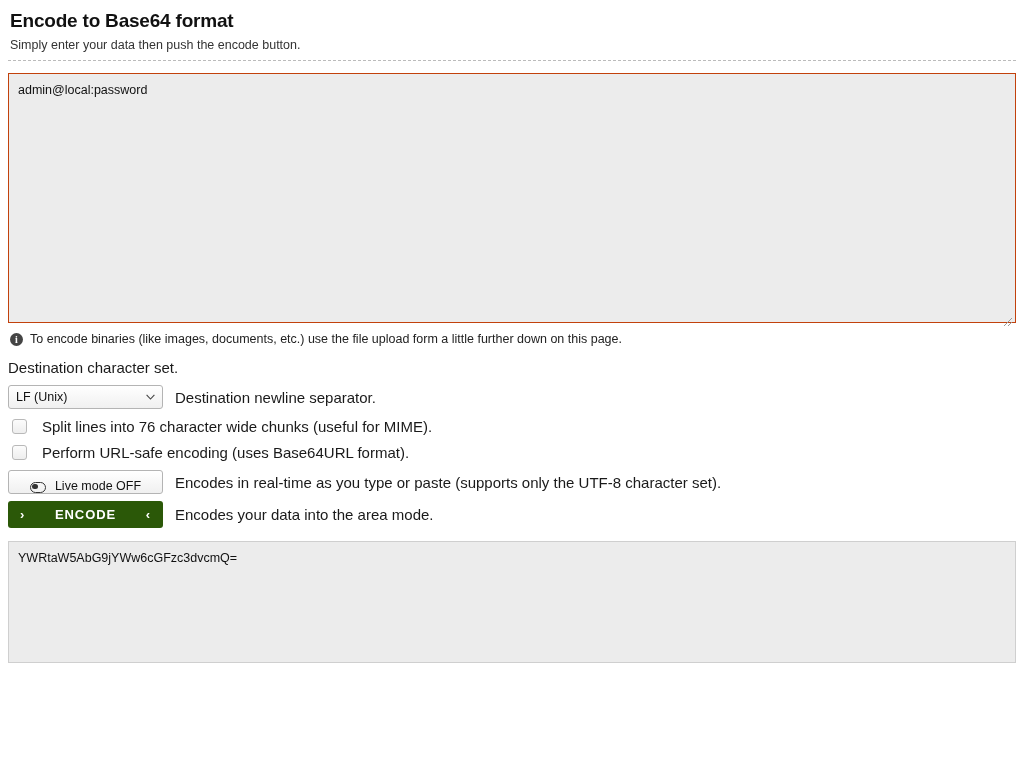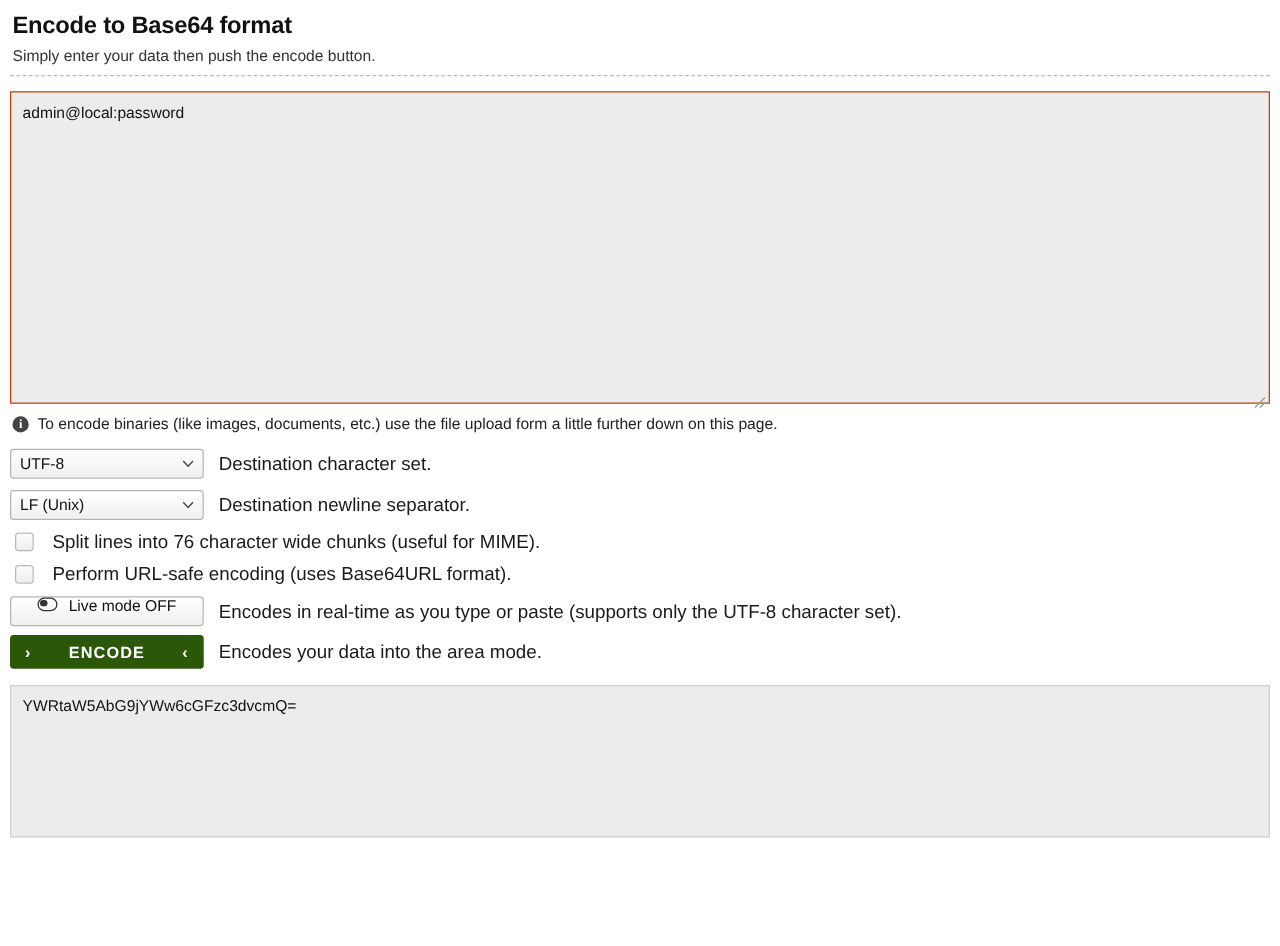--- a/index.html
+++ b/index.html
@@ -126,21 +126,21 @@
   }
   .live-btn {
     width: 155px;
     height: 24px;
     border: 1px solid #b4b4b4;
     border-radius: 3px;
     background: linear-gradient(#ffffff, #f0f0f0);
     font-size: 12.5px;
     color: #111111;
     display: flex;
-    align-items: flex-start;
+    align-items: flex-end;
     justify-content: center;
     gap: 9px;
     margin-right: 12px;
     flex: 0 0 auto;
     cursor: pointer;
   }
   .toggle-glyph {
     width: 16px;
     height: 11px;
     border: 1.6px solid #333333;
@@ -220,28 +220,20 @@
   <svg class="resize-grip" viewBox="0 0 10 10">
     <path d="M9 1 L1 9 M9 5 L5 9 M9 9 L9 9" stroke="#9a9a9a" stroke-width="1" fill="none"></path>
   </svg>
 
   <div class="note">
     <span class="info-icon">i</span>
     <span>To encode binaries (like images, documents, etc.) use the file upload form a little further down on this page.</span>
   </div>
 
   <div class="row row-select">
-    <span class="select-wrap">
-      <select class="ctl">
-        <option>UTF-8</option>
-      </select>
-      <svg class="select-arrow" viewBox="0 0 9 6">
-        <path d="M0.6 0.8 L4.5 5 L8.4 0.8" stroke="#444" stroke-width="1.1" fill="none"></path>
-      </svg>
-    </span>
     <span class="ctl-label">Destination character set.</span>
   </div>
 
   <div class="row row-select">
     <span class="select-wrap">
       <select class="ctl">
         <option>LF (Unix)</option>
       </select>
       <svg class="select-arrow" viewBox="0 0 9 6">
         <path d="M0.6 0.8 L4.5 5 L8.4 0.8" stroke="#444" stroke-width="1.1" fill="none"></path>

